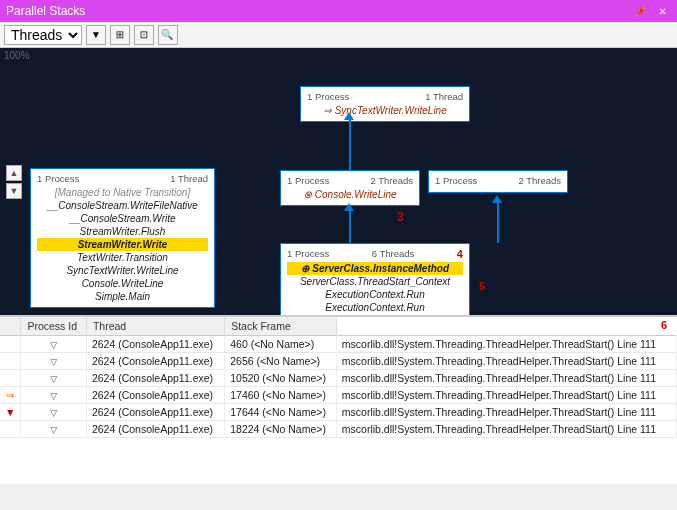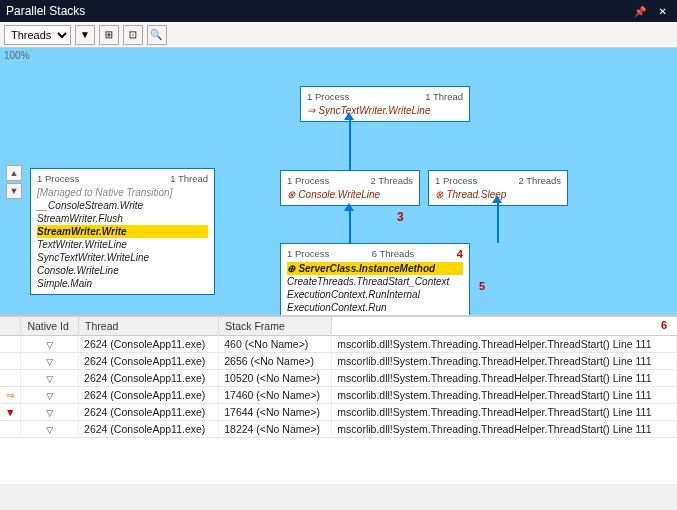--- a/index.html
+++ b/index.html
@@ -5,21 +5,21 @@
     * { box-sizing: border-box; margin: 0; padding: 0; }
     body {
       font-family: 'Segoe UI', Consolas, sans-serif;
       font-size: 11px;
       background: #f0f0f0;
       width: 677px;
       height: 510px;
       overflow: hidden;
     }
     .title-bar {
-      background: #0f172a;
+      background: #d946ef;
       color: white;
       padding: 3px 6px;
       display: flex;
       align-items: center;
       justify-content: space-between;
       height: 22px;
     }
     .title-bar-title { font-size: 12px; font-weight: 400; }
     .title-bar-controls { display: flex; gap: 4px; align-items: center; font-size: 10px; }
     .title-bar-controls span { cursor: pointer; padding: 1px 4px; }
@@ -28,21 +28,21 @@
       background: #f5f5f5;
       border-bottom: 1px solid #ccc;
       padding: 2px 4px;
       display: flex;
       align-items: center;
       gap: 4px;
       height: 26px;
     }
     .toolbar select {
       height: 20px;
-      font-size: 11px;
+      font-size: 14px;
       border: 1px solid #aaa;
       background: white;
       padding: 0 2px;
     }
     .toolbar-btn {
       width: 20px; height: 20px;
       border: 1px solid #aaa;
       background: #f5f5f5;
       cursor: pointer;
       display: flex; align-items: center; justify-content: center;
@@ -50,41 +50,42 @@
     }
 
     .main-area {
       display: flex;
       flex-direction: column;
       height: calc(510px - 22px - 26px);
     }
 
     .diagram-area {
       flex: 1;
-      background: #7dd3fc;
+      background: #0f172a;
       position: relative;
       overflow: hidden;
       border-bottom: 1px solid #ccc;
     }
 
     .zoom-label {
       position: absolute;
       top: 2px; left: 4px;
       font-size: 10px;
       color: #666;
     }
 
     
     .stack-box {
       position: absolute;
       border: 1px solid #0078d7;
       background: white;
       padding: 4px 6px;
       font-size: 10px;
       min-width: 120px;
+      text-align: center;
     }
     .stack-box-header {
       display: flex;
       justify-content: space-between;
       color: #555;
       font-size: 9.5px;
       margin-bottom: 2px;
     }
     .stack-box-method {
       color: #1a1a1a;
@@ -203,41 +204,41 @@
       <div class="scroll-nav-btn">▲</div>
       <div class="scroll-nav-btn">▼</div>
     </div>
 
     <div class="stack-box" style="left:30px; top:120px; width:185px;">
       <div class="stack-box-header">
         <span>1 Process</span>
         <span>1 Thread</span>
       </div>
       <div class="stack-box-method" style="color:#888;">[Managed to Native Transition]</div>
+      <div class="stack-box-method">__ConsoleStream.WriteFileNative</div>
       <div class="stack-box-method">__ConsoleStream.Write</div>
       <div class="stack-box-method">StreamWriter.Flush</div>
       <div class="stack-box-method highlighted">StreamWriter.Write</div>
-      <div class="stack-box-method">TextWriter.WriteLine</div>
+      <div class="stack-box-method">TextWriter.Transition</div>
       <div class="stack-box-method">SyncTextWriter.WriteLine</div>
       <div class="stack-box-method">Console.WriteLine</div>
       <div class="stack-box-method">Simple.Main</div>
     </div>
 
     <div class="stack-box" style="left:280px; top:195px; width:190px;">
       <div class="stack-box-header">
         <span>1 Process</span>
         <span>6 Threads</span>
         <span class="num-label" style="position:relative; color:#c00; font-size:11px; top:0; left:0;">4</span>
       </div>
       <div class="stack-box-method highlighted" style="background:#ffd700;">
         <span class="stack-icon">⊕</span>ServerClass.InstanceMethod
       </div>
       <span class="num-label" style="position:absolute; right:-16px; top:36px; color:#c00; font-size:11px;">5</span>
-      <div class="stack-box-method">CreateThreads.ThreadStart_Context</div>
-      <div class="stack-box-method">ExecutionContext.RunInternal</div>
+      <div class="stack-box-method">ServerClass.ThreadStart_Context</div>
       <div class="stack-box-method">ExecutionContext.Run</div>
       <div class="stack-box-method">ExecutionContext.Run</div>
 
     </div>
 
     <div class="stack-box" style="left:280px; top:122px; width:140px;">
       <div class="stack-box-header">
         <span>1 Process</span>
         <span>2 Threads</span>
       </div>
@@ -245,23 +246,20 @@
         <span class="stack-icon">⊗</span>Console.WriteLine
       </div>
     </div>
 
     <span class="num-label" style="left:397px; top:162px;">3</span>
 
     <div class="stack-box" style="left:428px; top:122px; width:140px;">
       <div class="stack-box-header">
         <span>1 Process</span>
         <span>2 Threads</span>
-      </div>
-      <div class="stack-box-method current">
-        <span class="stack-icon">⊗</span>Thread.Sleep
       </div>
     </div>
 
     <div class="stack-box" style="left:300px; top:38px; width:170px;">
       <div class="stack-box-header">
         <span>1 Process</span>
         <span>1 Thread</span>
       </div>
       <div class="stack-box-method current">
         <span class="stack-icon">⇒</span>SyncTextWriter.WriteLine
@@ -278,21 +276,21 @@
     <div class="arrow-up" style="left:492px; top:147px;"></div>
 
   </div>
 
   <div class="bottom-table">
     <span class="num-label" style="position:absolute; right:10px; color:#c00; font-size:11px; margin-top:2px;">6</span>
       <table>
       <thead>
         <tr>
           <th style="width:16px;"></th>
-          <th>Native Id</th>
+          <th>Process Id</th>
           <th>Thread</th>
           <th>Stack Frame</th>
 
         </tr>
       </thead>
       <tbody id="table-body">
       <tr>
             <td style="width: 14px; text-align: center;"></td>
             <td style="text-align: center;"><span style="color:#555;font-size:9px;">▽</span></td>
             <td>2624 (ConsoleApp11.exe)</td>

